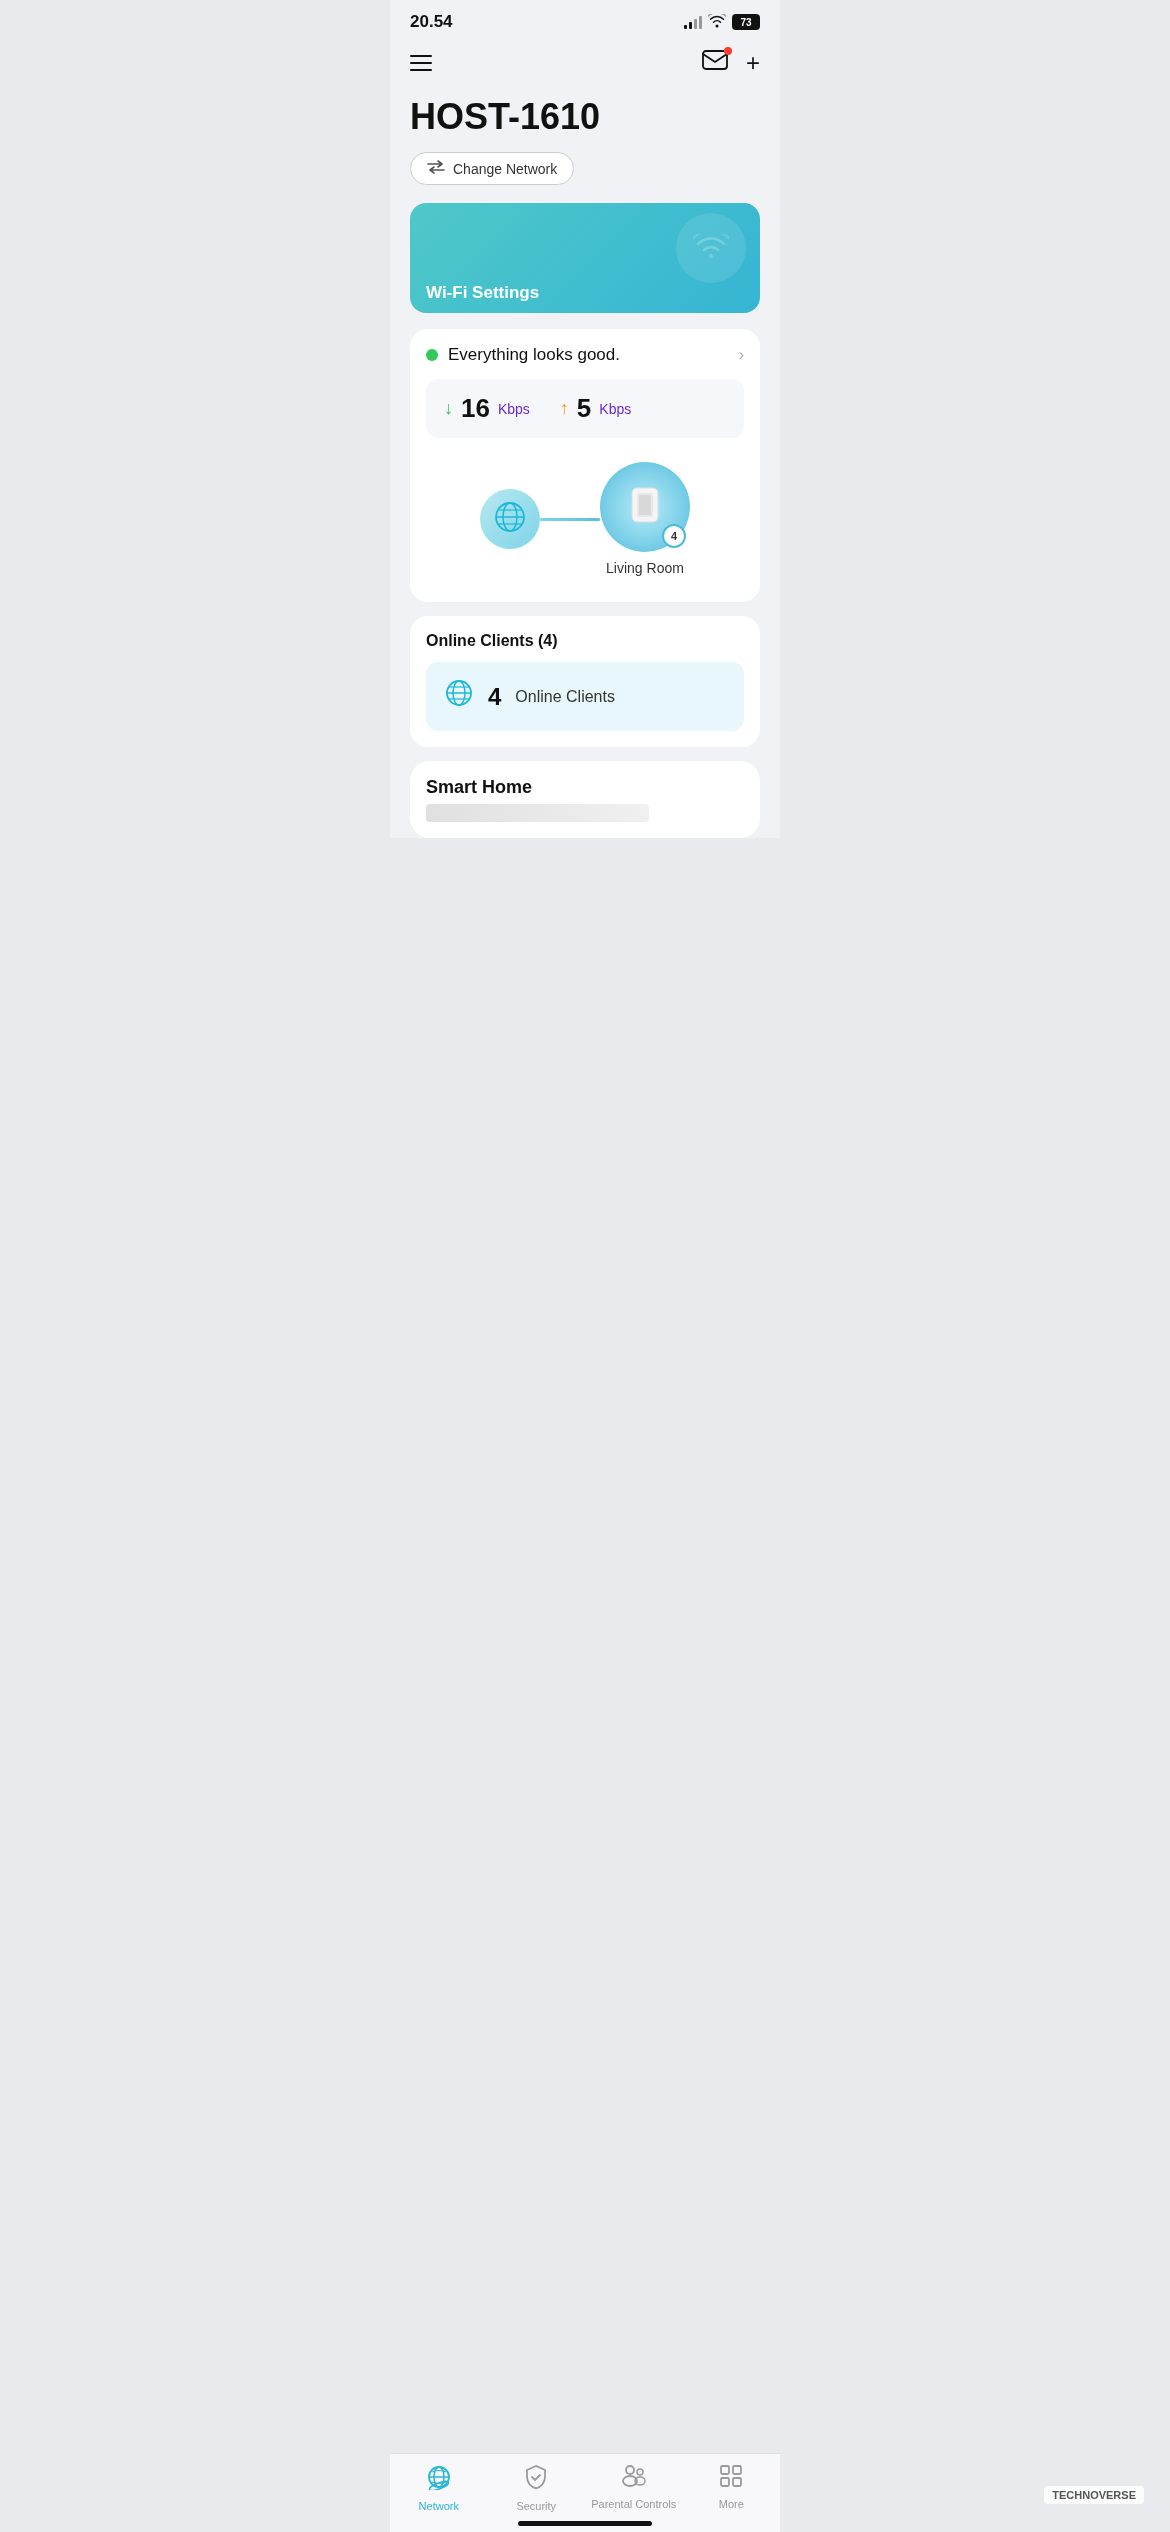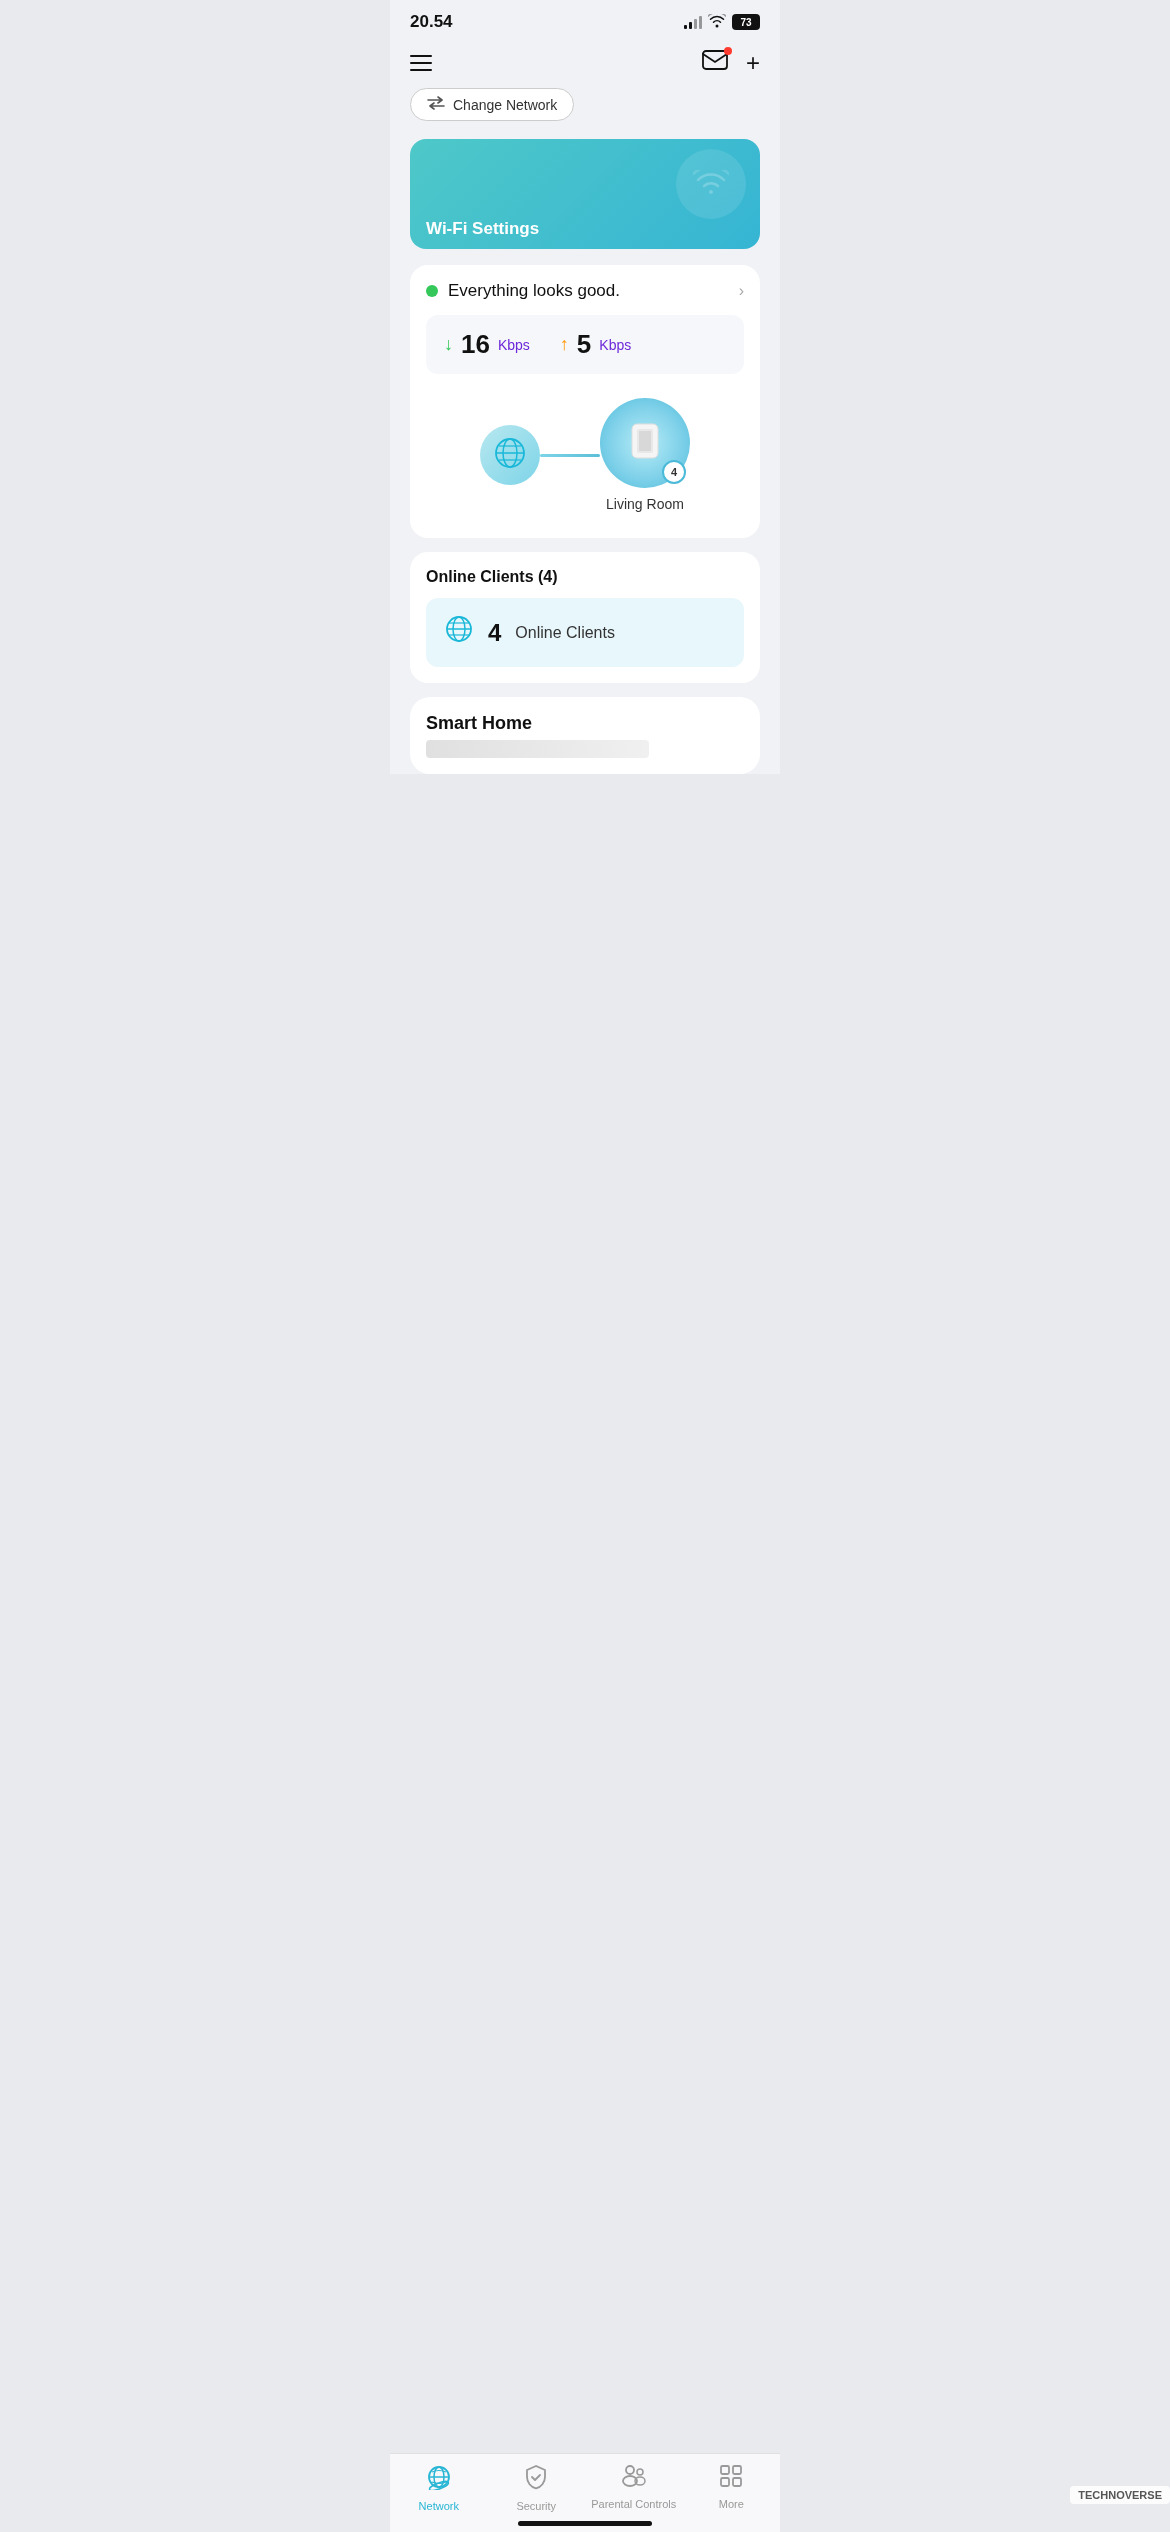--- a/index.html
+++ b/index.html
@@ -481,21 +481,21 @@
       height: 5px;
       background: #111;
       border-radius: 3px;
       z-index: 200;
     }
 
     
     .watermark {
       position: fixed;
       bottom: 28px;
-      right: 0;
+      right: 26px;
       background: rgba(255,255,255,0.85);
       padding: 3px 8px;
       border-radius: 4px;
       font-size: 11px;
       color: #555;
       font-weight: 600;
       z-index: 150;
     }
   </style>
 </head>
@@ -540,20 +540,21 @@
       </span>
       <div class="mail-badge"></div>
     </div>
     <span class="add-icon">+</span>
   </div>
 </div>
 
 <div class="main-content">
 
   
+  <div class="router-title">HOST-1610</div>
 
   
   <button class="change-network-btn">
     <span class="switch-icon">
       <svg width="18" height="14" viewBox="0 0 18 14">
         <path d="M1 4h14M11 1l4 3-4 3" stroke="#555" stroke-width="1.6" fill="none" stroke-linecap="round" stroke-linejoin="round"></path>
         <path d="M17 10H3M7 7l-4 3 4 3" stroke="#555" stroke-width="1.6" fill="none" stroke-linecap="round" stroke-linejoin="round"></path>
       </svg>
     </span>
     <span>Change Network</span>

